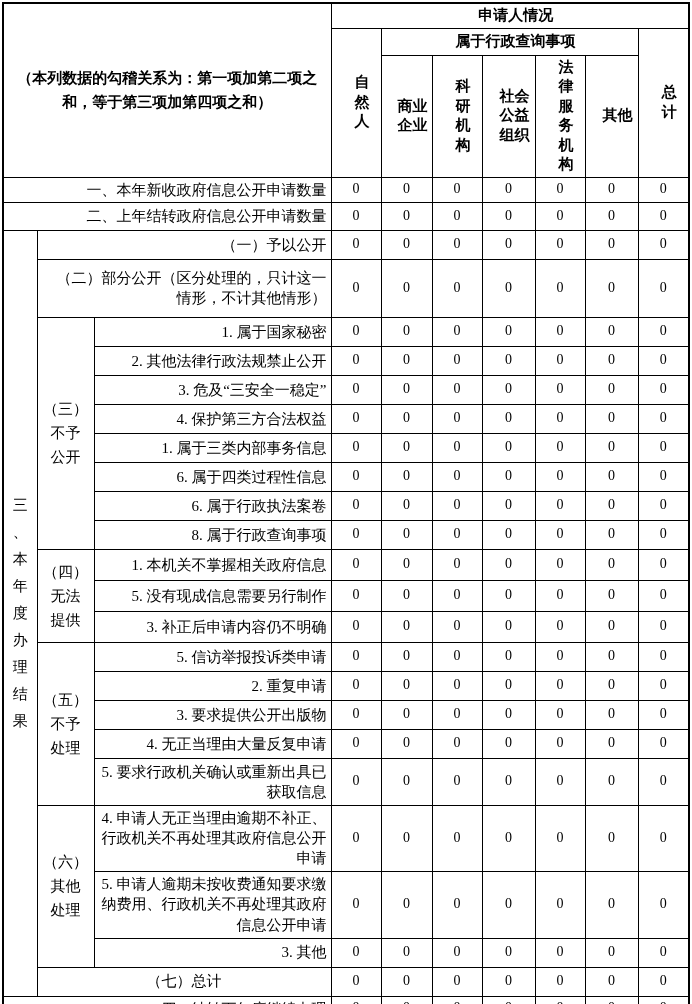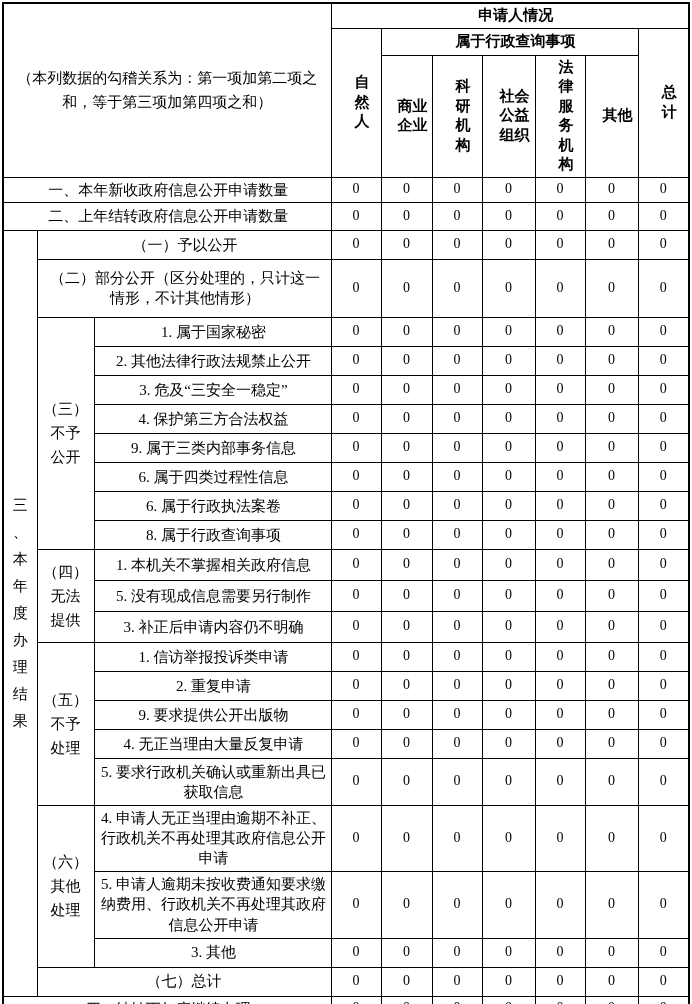--- a/index.html
+++ b/index.html
@@ -27,26 +27,26 @@
     padding: 2px 4px;
     line-height: 1.35;
     overflow: hidden;
   }
   td.hdr {
     font-weight: bold;
     line-height: 1.3;
     padding-left: 16px;
   }
   td.note {
-    font-weight: normal;
+    font-weight: bold;
     line-height: 1.6;
     padding: 2px 8px;
   }
   td.left {
-    text-align: center;
+    text-align: right;
     padding-left: 6px;
     padding-right: 4px;
   }
   td.stack {
     white-space: pre-line;
   }
   td.seclabel {
     white-space: pre-line;
     line-height: 1.6;
   }
@@ -188,21 +188,21 @@
     <td class="left">4. 保护第三方合法权益</td>
   <td class="v">0</td>
         <td class="v">0</td>
         <td class="v">0</td>
         <td class="v">0</td>
         <td class="v">0</td>
         <td class="v">0</td>
         <td class="v">0</td>
       </tr>
   <tr style="height:29px">
-    <td class="left">9. 属于三类内部事务信息</td>
+    <td class="left">1. 属于三类内部事务信息</td>
   <td class="v">0</td>
         <td class="v">0</td>
         <td class="v">0</td>
         <td class="v">0</td>
         <td class="v">0</td>
         <td class="v">0</td>
         <td class="v">0</td>
       </tr>
   <tr style="height:29px">
     <td class="left">6. 属于四类过程性信息</td>
@@ -264,41 +264,41 @@
         <td class="v">0</td>
         <td class="v">0</td>
         <td class="v">0</td>
         <td class="v">0</td>
         <td class="v">0</td>
       </tr>
   <tr style="height:29px">
     <td class="seclabel" rowspan="5">（五）
 不予
 处理</td>
-    <td class="left">1. 信访举报投诉类申请</td>
+    <td class="left">5. 信访举报投诉类申请</td>
   <td class="v">0</td>
         <td class="v">0</td>
         <td class="v">0</td>
         <td class="v">0</td>
         <td class="v">0</td>
         <td class="v">0</td>
         <td class="v">0</td>
       </tr>
   <tr style="height:29px">
     <td class="left">2. 重复申请</td>
   <td class="v">0</td>
         <td class="v">0</td>
         <td class="v">0</td>
         <td class="v">0</td>
         <td class="v">0</td>
         <td class="v">0</td>
         <td class="v">0</td>
       </tr>
   <tr style="height:29px">
-    <td class="left">9. 要求提供公开出版物</td>
+    <td class="left">3. 要求提供公开出版物</td>
   <td class="v">0</td>
         <td class="v">0</td>
         <td class="v">0</td>
         <td class="v">0</td>
         <td class="v">0</td>
         <td class="v">0</td>
         <td class="v">0</td>
       </tr>
   <tr style="height:29px">
     <td class="left">4. 无正当理由大量反复申请</td>

